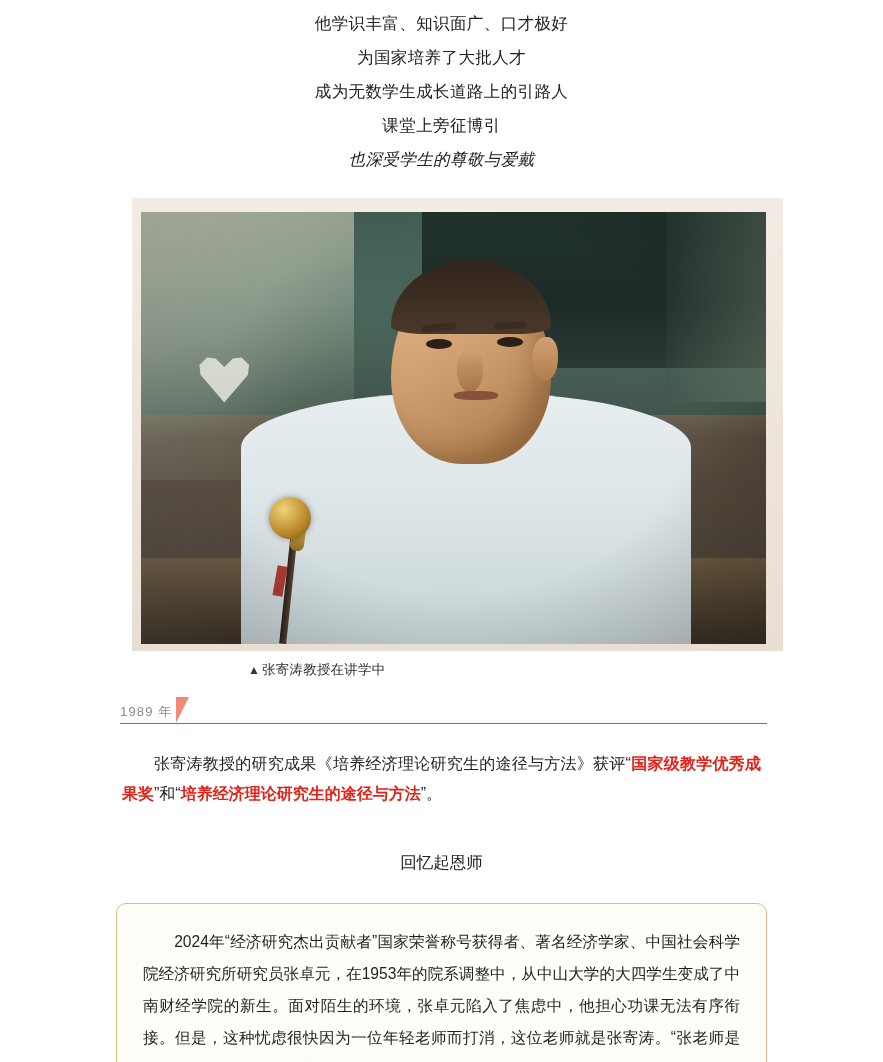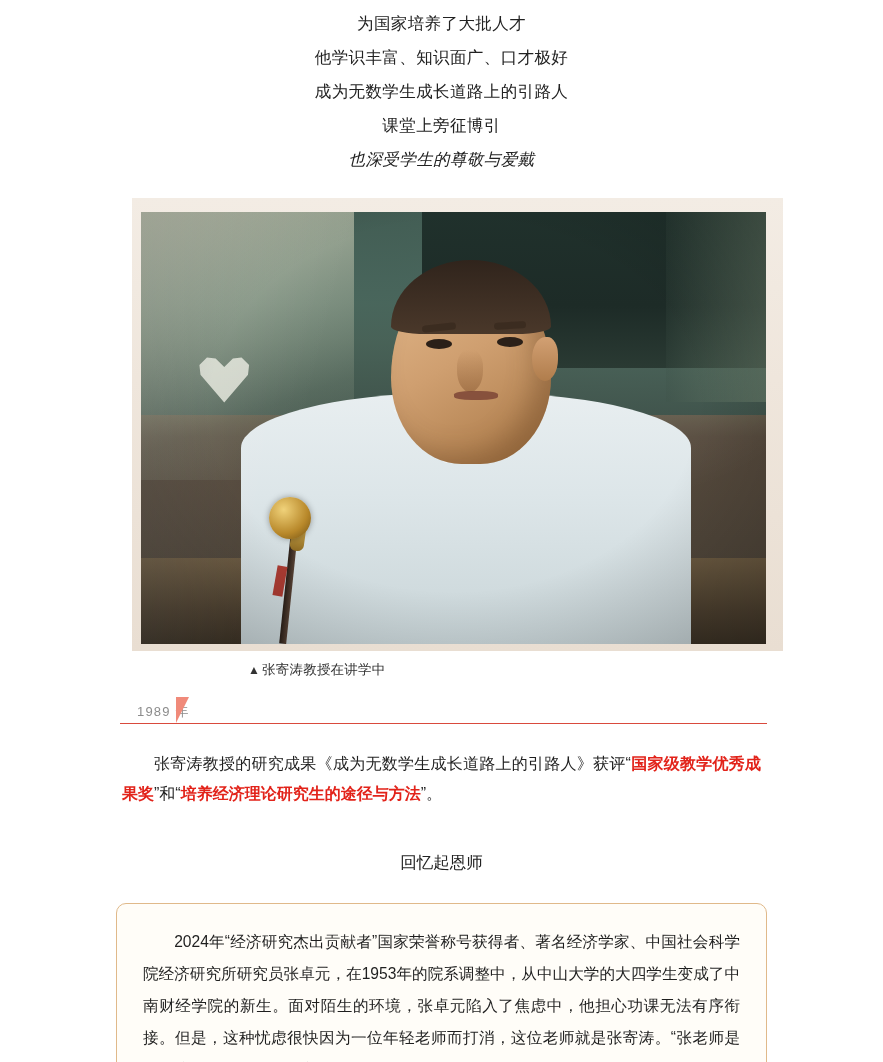--- a/index.html
+++ b/index.html
@@ -265,21 +265,21 @@
     margin: 22px 0 0 0;
     padding: 0 116px 0 120px;
     position: relative;
     height: 30px;
   }
   .year-label {
     font-size: 13px;
     color: #8c8c8c;
     letter-spacing: 1.2px;
     position: absolute;
-    left: 137px;
+    left: 120px;
     top: 2px;
   }
   .year-flag {
     position: absolute;
     left: 176px;
     top: -4px;
     width: 0;
     height: 0;
     border-left: 13px solid #f08a7a;
     border-bottom: 26px solid transparent;
@@ -337,22 +337,22 @@
     text-indent: 2em;
     margin: 0;
   }
 </style>
 </head>
 <body>
 
 <div class="page">
 
   <section class="intro">
+    <p class="intro-line">他学识丰富、知识面广、口才极好</p>
     <p class="intro-line">为国家培养了大批人才</p>
-    <p class="intro-line">他学识丰富、知识面广、口才极好</p>
     <p class="intro-line">成为无数学生成长道路上的引路人</p>
     <p class="intro-line">课堂上旁征博引</p>
     <p class="intro-line">也深受学生的尊敬与爱戴</p>
   </section>
 
   <section class="photo-wrap">
     <div class="photo-frame">
       <div class="photo-paper"></div>
       <div class="photo-dot"></div>
       <div class="photo-inner">
@@ -387,21 +387,21 @@
       <span class="caption-tri">▲</span><span>张寄涛教授在讲学中</span>
     </div>
   </section>
 
   <section class="year-row">
     <span class="year-label">1989 年</span>
     <span class="year-flag"></span>
     <span class="year-rule"></span>
   </section>
 
-  <p class="body-para"><span>张寄涛教授的研究成果《成为无数学生成长道路上的引路人》获评“</span><span class="red-bold">国家级教学优秀成果奖</span><span>”和“</span><span class="red-bold">培养经济理论研究生的途径与方法</span><span>”。</span></p>
+  <p class="body-para"><span>张寄涛教授的研究成果《培养经济理论研究生的途径与方法》获评“</span><span class="red-bold">国家级教学优秀成果奖</span><span>”和“</span><span class="red-bold">培养经济理论研究生的途径与方法</span><span>”。</span></p>
 
   <section class="recall">
     <p class="recall-line">回忆起恩师</p>
   </section>
 
   <section class="card">
     <p class="card-text">2024年“经济研究杰出贡献者”国家荣誉称号获得者、著名经济学家、中国社会科学院经济研究所研究员张卓元，在1953年的院系调整中，从中山大学的大四学生变成了中南财经学院的新生。面对陌生的环境，张卓元陷入了焦虑中，他担心功课无法有序衔接。但是，这种忧虑很快因为一位年轻老师而打消，这位老师就是张寄涛。“张老师是我经济学知识最重要的启蒙者，他在《资本论》上造诣很深，对我的学习影响很大。每次上他的课，我都坐在第一排——他的课实在太吸引人了”，张卓元教授深情回忆道 。</p>
   </section>
 
 </div>

